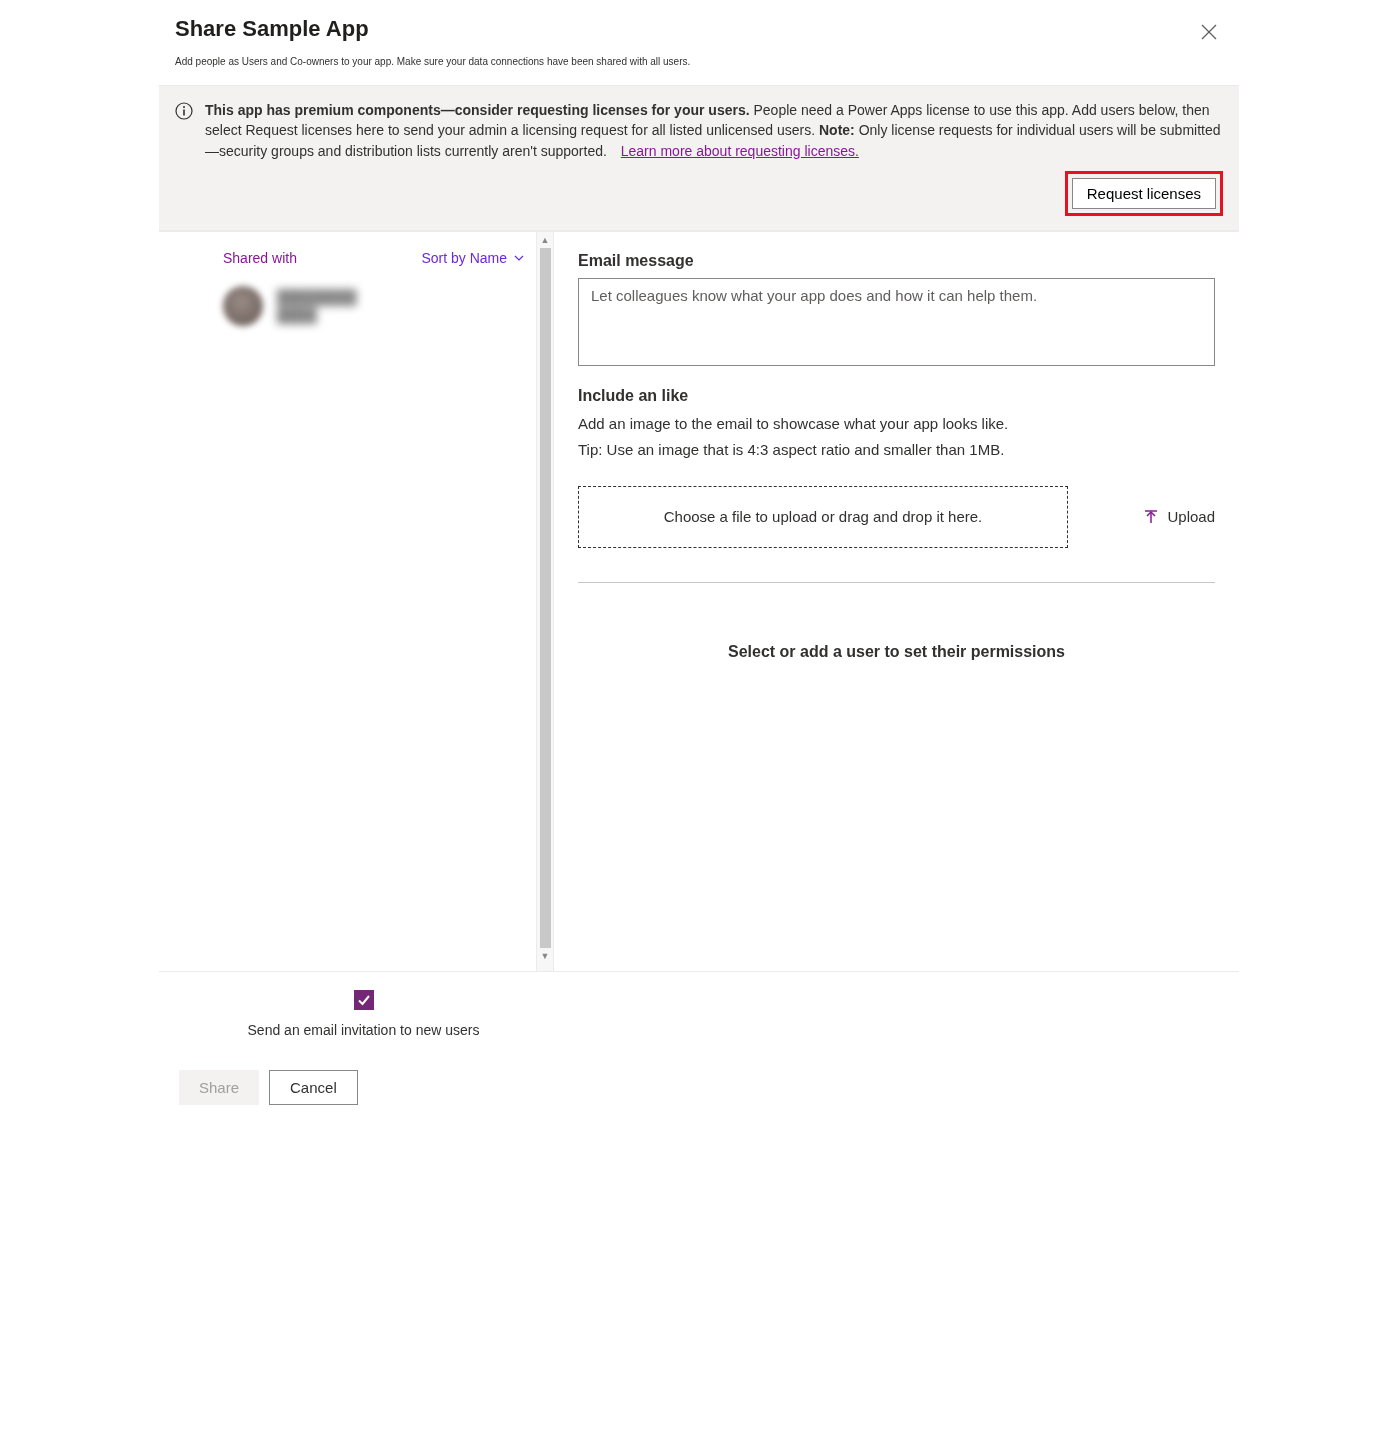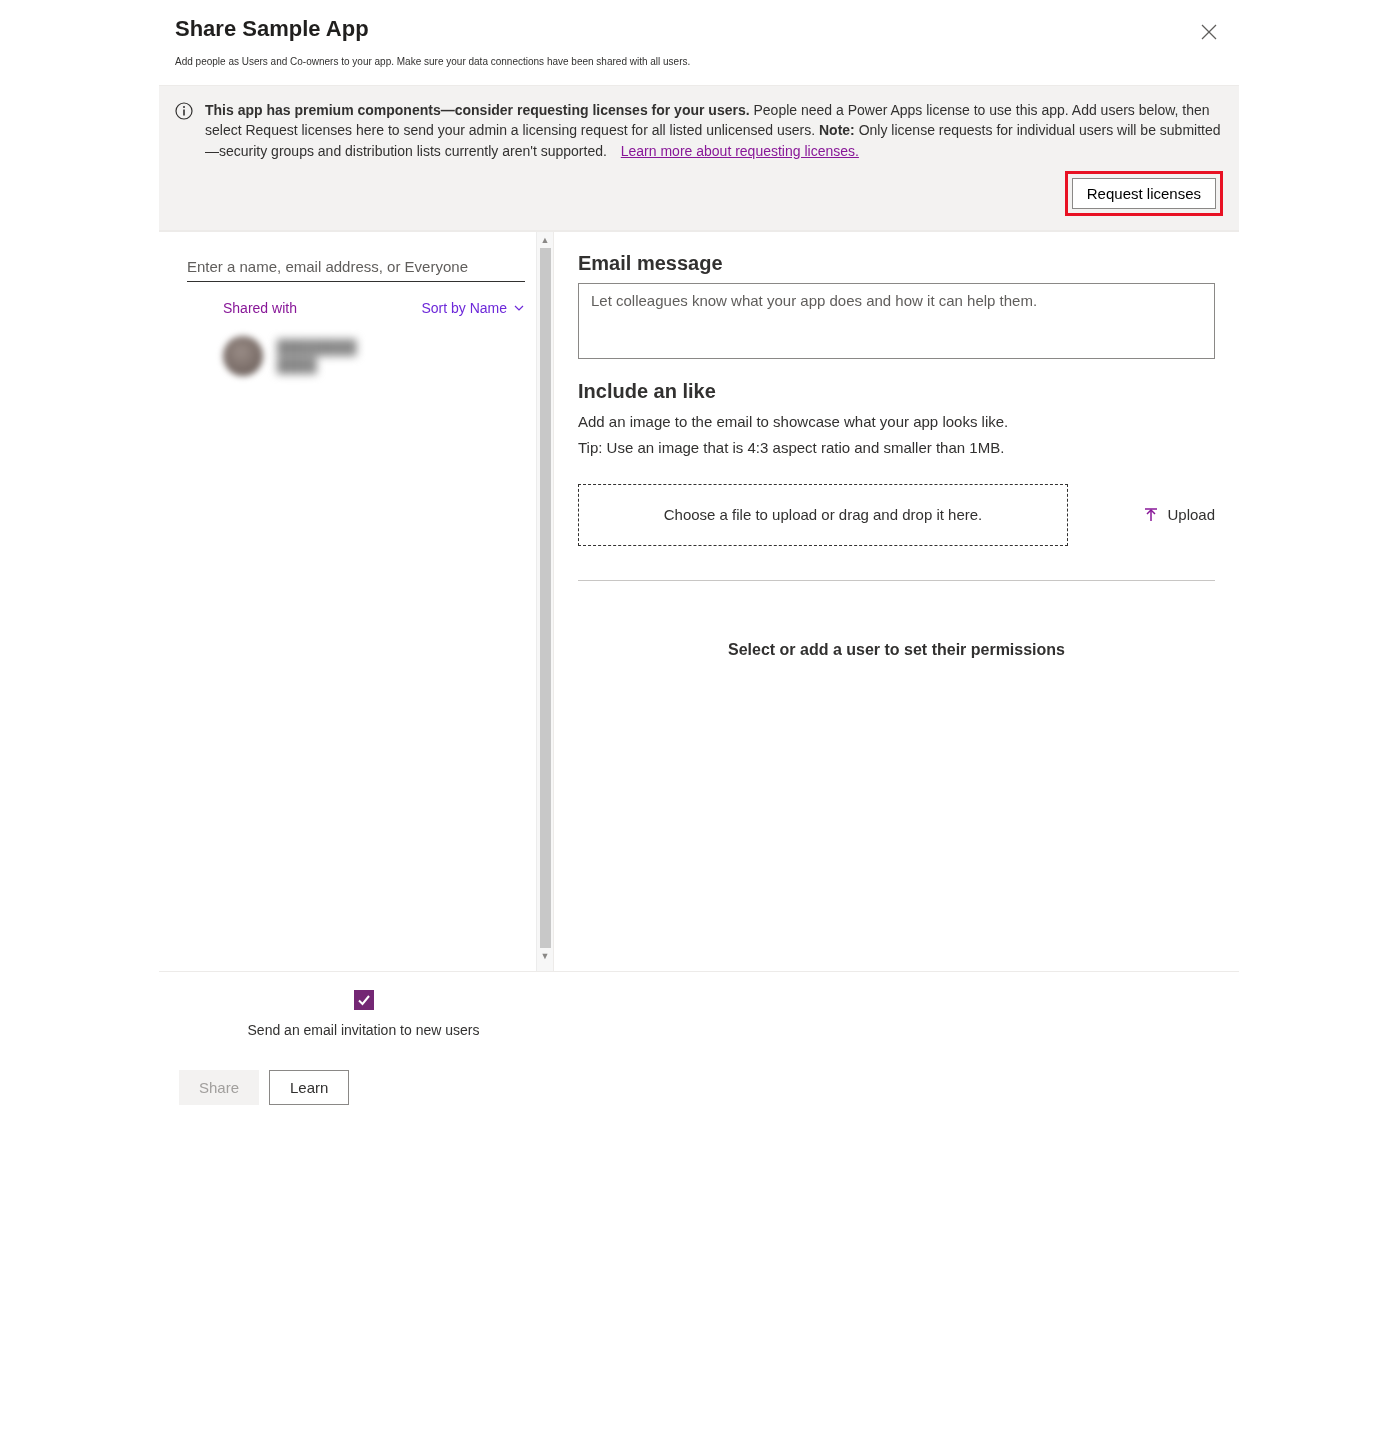--- a/index.html
+++ b/index.html
@@ -184,31 +184,31 @@
     filter: blur(4px);
     color: #888;
     font-size: 14px;
   }
   .right-pane {
     flex: 1;
     padding: 20px 24px 20px 24px;
   }
   .section-label {
     font-weight: 600;
-    font-size: 20px;
+    font-size: 16px;
     margin-bottom: 8px;
   }
   .email-box {
     width: 100%;
     border: 1px solid #8a8886;
     padding: 8px 12px;
     font-size: 15px;
     font-family: inherit;
     resize: none;
-    height: 76px;
+    height: 88px;
     outline: none;
   }
   .email-box::placeholder { color: #605e5c; }
   .image-section { margin-top: 18px; }
   .image-desc {
     font-size: 15px;
     color: #323130;
     line-height: 1.5;
     margin-top: 4px;
   }
@@ -327,23 +327,20 @@
         <span class="request-highlight">
           <button class="request-btn">Request licenses</button>
         </span>
       </div>
     </div>
   </div>
 
   <div class="body-split">
 
     <div class="left-pane">
-      <div class="search-row">
-        <input class="search-input" type="text" placeholder="Enter a name, email address, or Everyone" style="">
-      </div>
       <div class="shared-row">
         <span class="shared-with">Shared with</span>
         <span class="sort-by">
           <span>Sort by Name</span>
           <svg class="chevron-sm" viewBox="0 0 12 12">
             <polyline points="2,4 6,8 10,4" fill="none" stroke="currentColor" stroke-width="1.2"></polyline>
           </svg>
         </span>
       </div>
       <div class="user-item">
@@ -395,17 +392,17 @@
     <div class="email-invite-row">
       <div class="checkbox">
         <svg class="check-mark" viewBox="0 0 14 14">
           <polyline points="2,7.5 5.5,11 12,3" fill="none" stroke="currentColor" stroke-width="2"></polyline>
         </svg>
       </div>
       <span>Send an email invitation to new users</span>
     </div>
     <div class="footer-actions">
       <button class="share-btn" disabled="">Share</button>
-      <button class="cancel-btn">Learn</button>
+      <button class="cancel-btn">Cancel</button>
     </div>
   </div>
 
 </div>
 
 </body></html>

